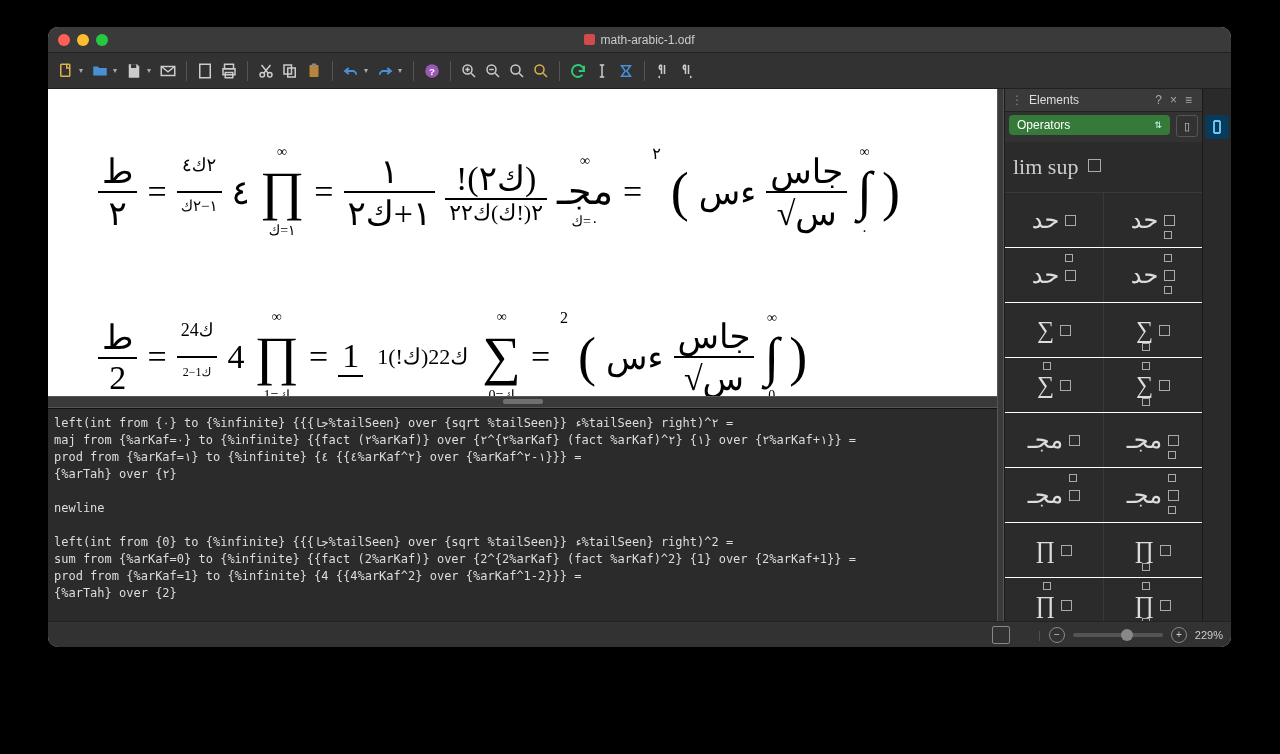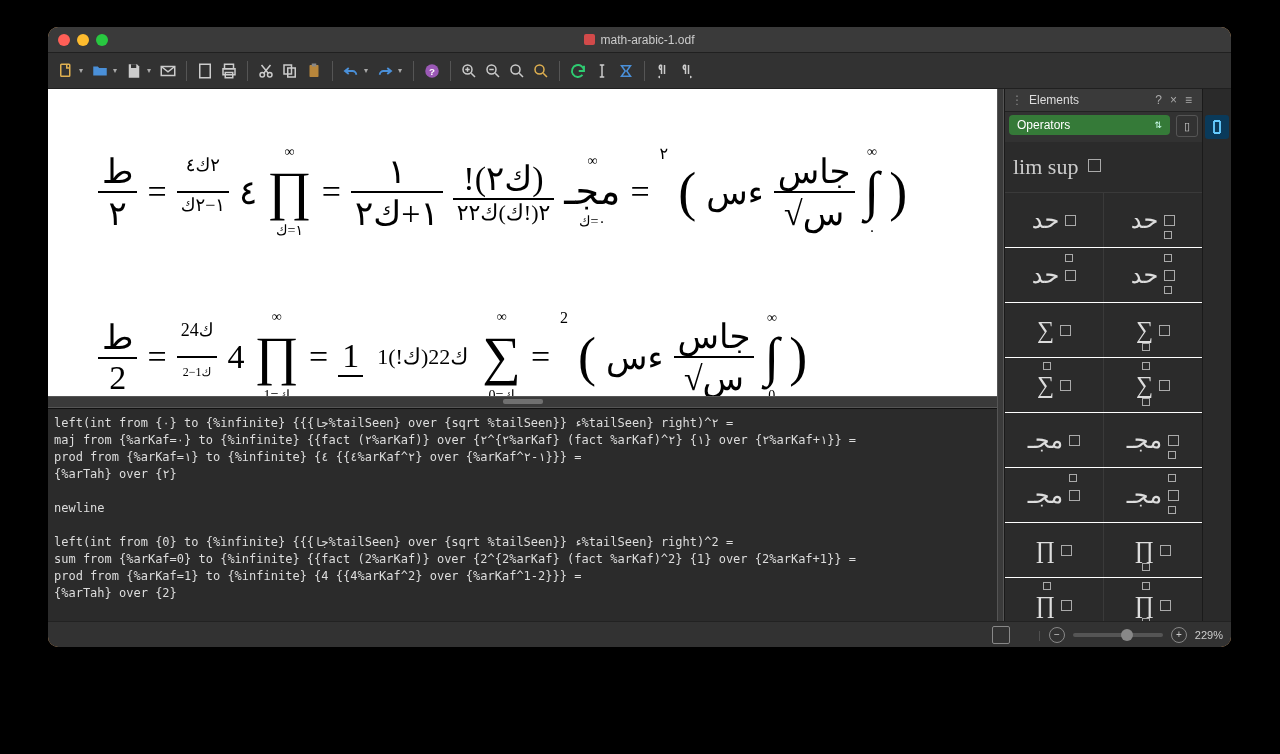--- a/index.html
+++ b/index.html
@@ -218,21 +218,21 @@
         <div class="formula-img arabic">
 
           <div class="row1">
             <span class="frac">
                 <span class="n">ط</span>
                 <span class="d">٢</span>
               </span>
             <span>=</span>
             <span class="frac">
                 <span class="n"><sup style="font-size:18px">٢ك٤</sup></span>
-                <span class="d"><sup style="font-size:18px">١−٢ك</sup></span>
+                <span class="d"><sup style="font-size:15px">١−٢ك</sup></span>
               </span>
             <span>٤</span>
             <span class="pbox">
                 <span class="top">∞</span>
                 <span class="big">∏</span>
                 <span class="bot">١=ك</span>
               </span>
             <span>=</span>
             <span class="frac">
                 <span class="n">١</span>

